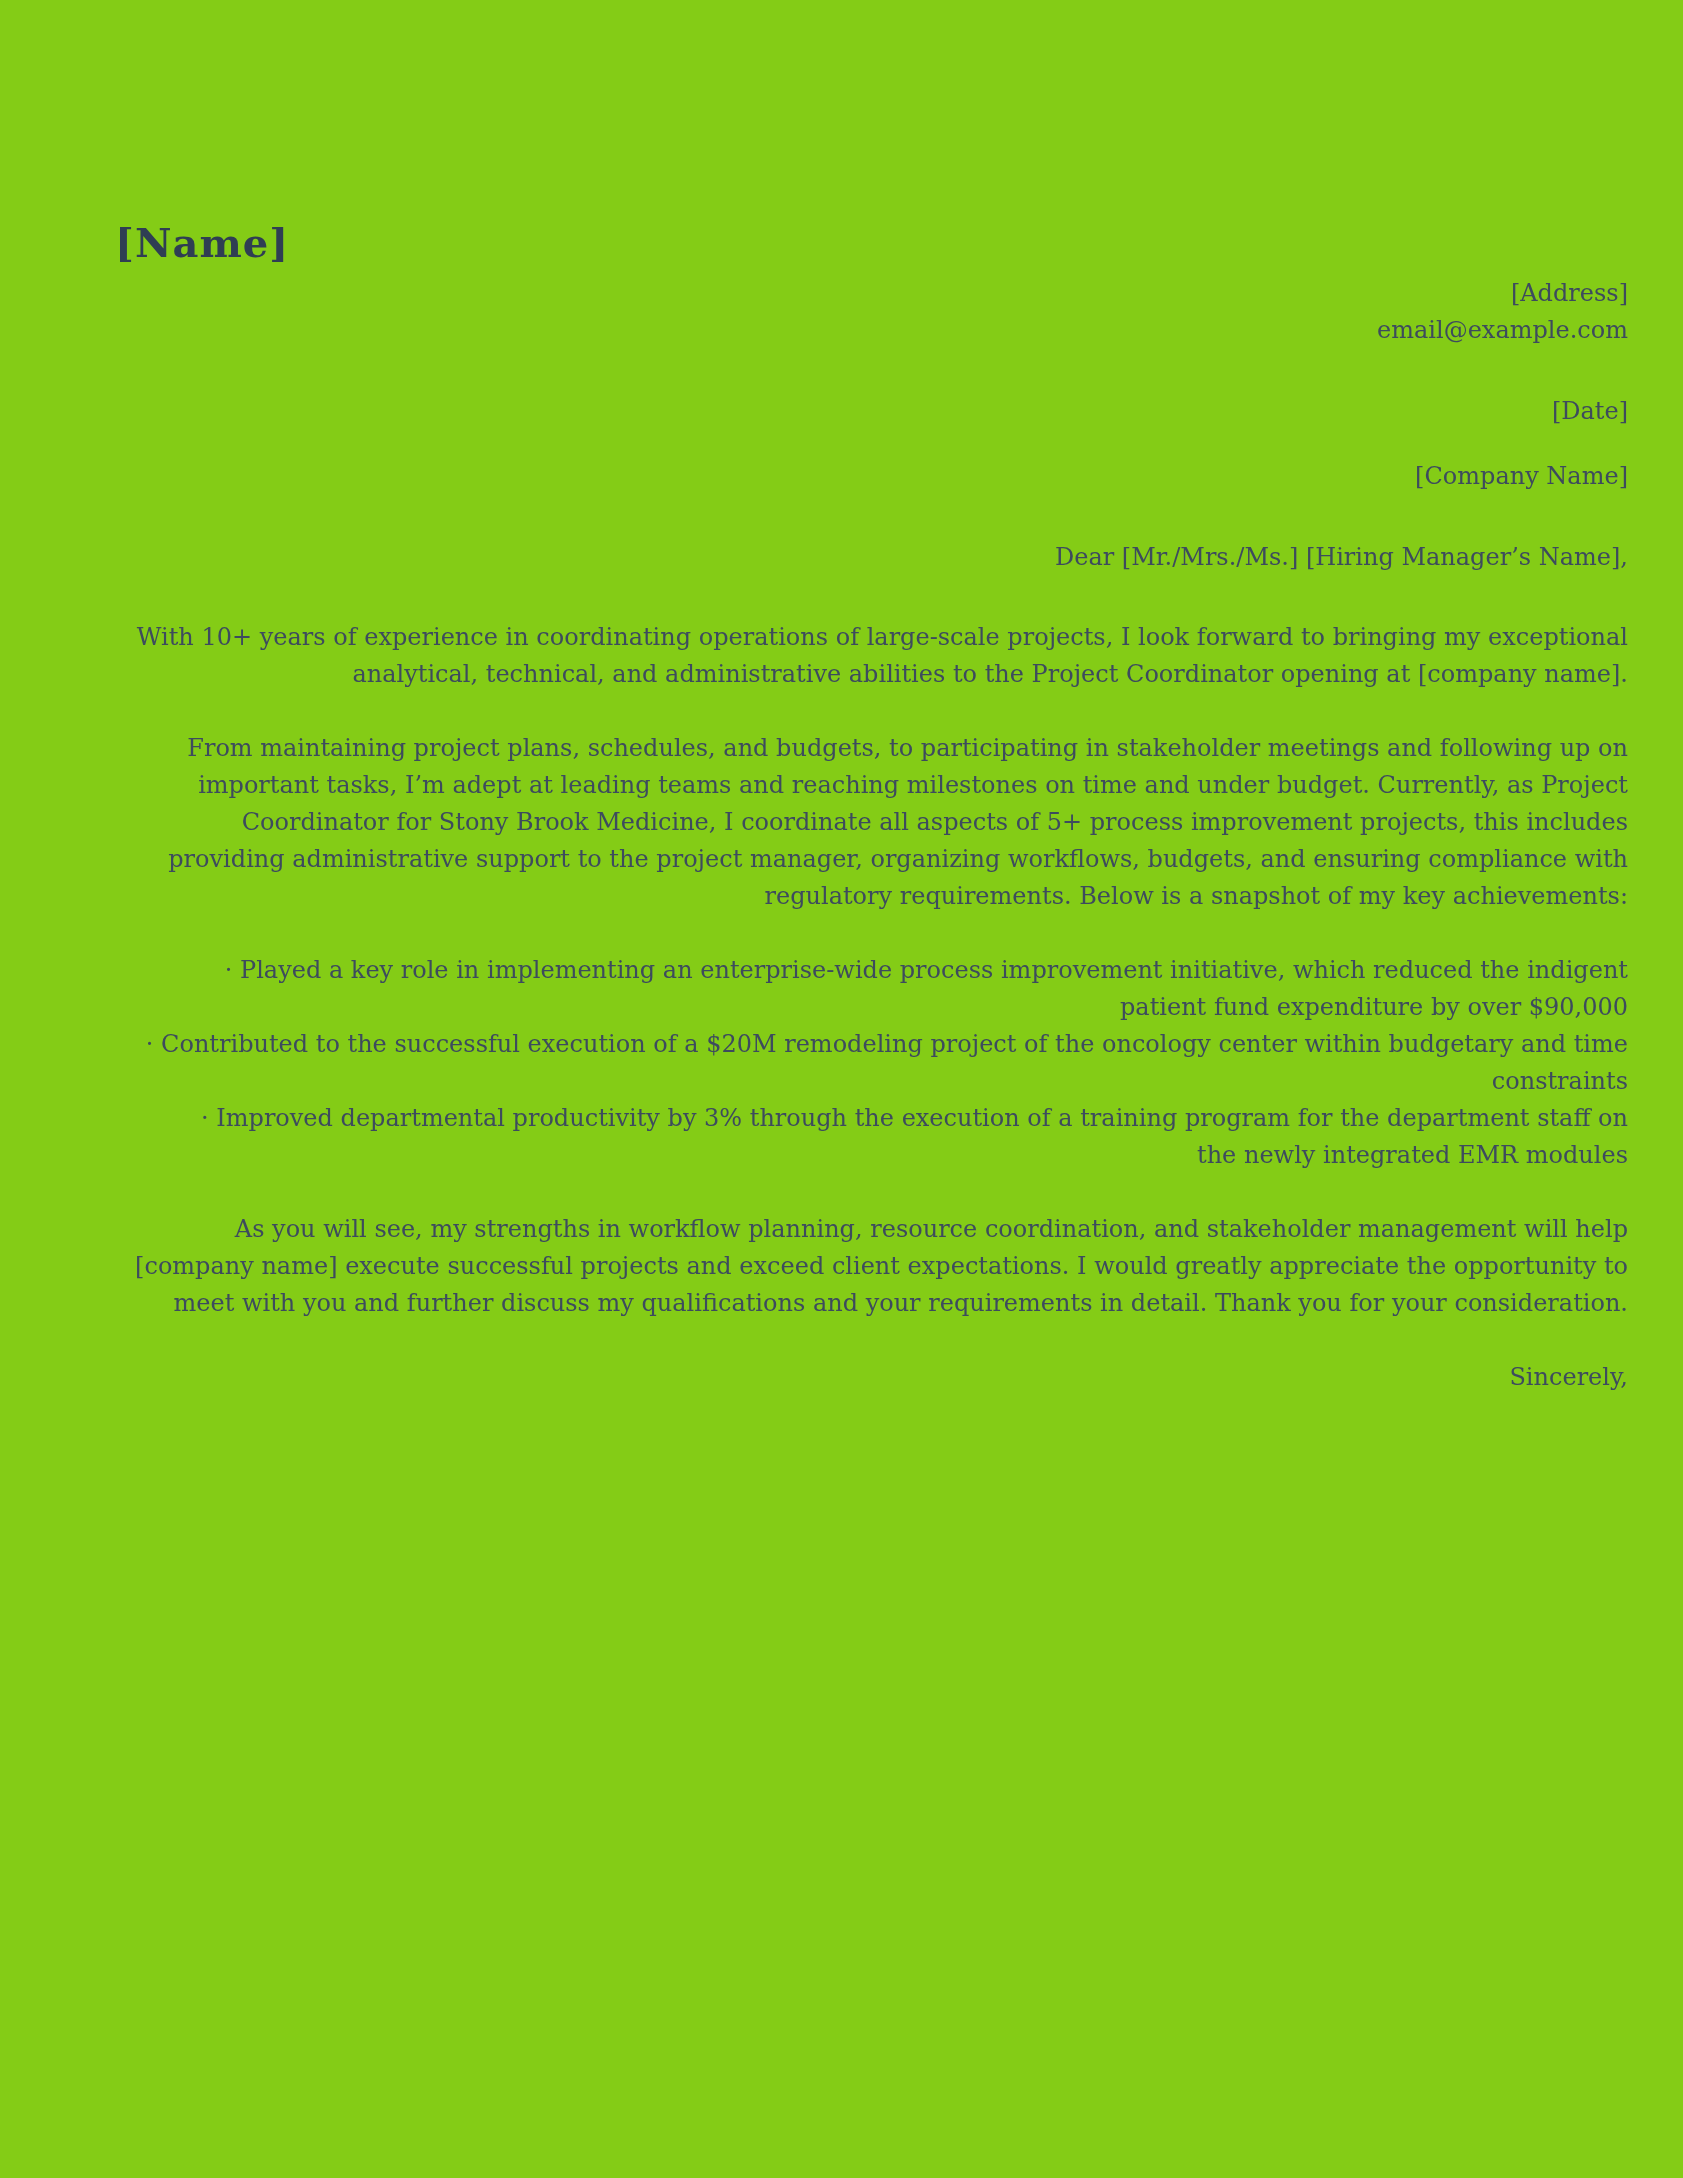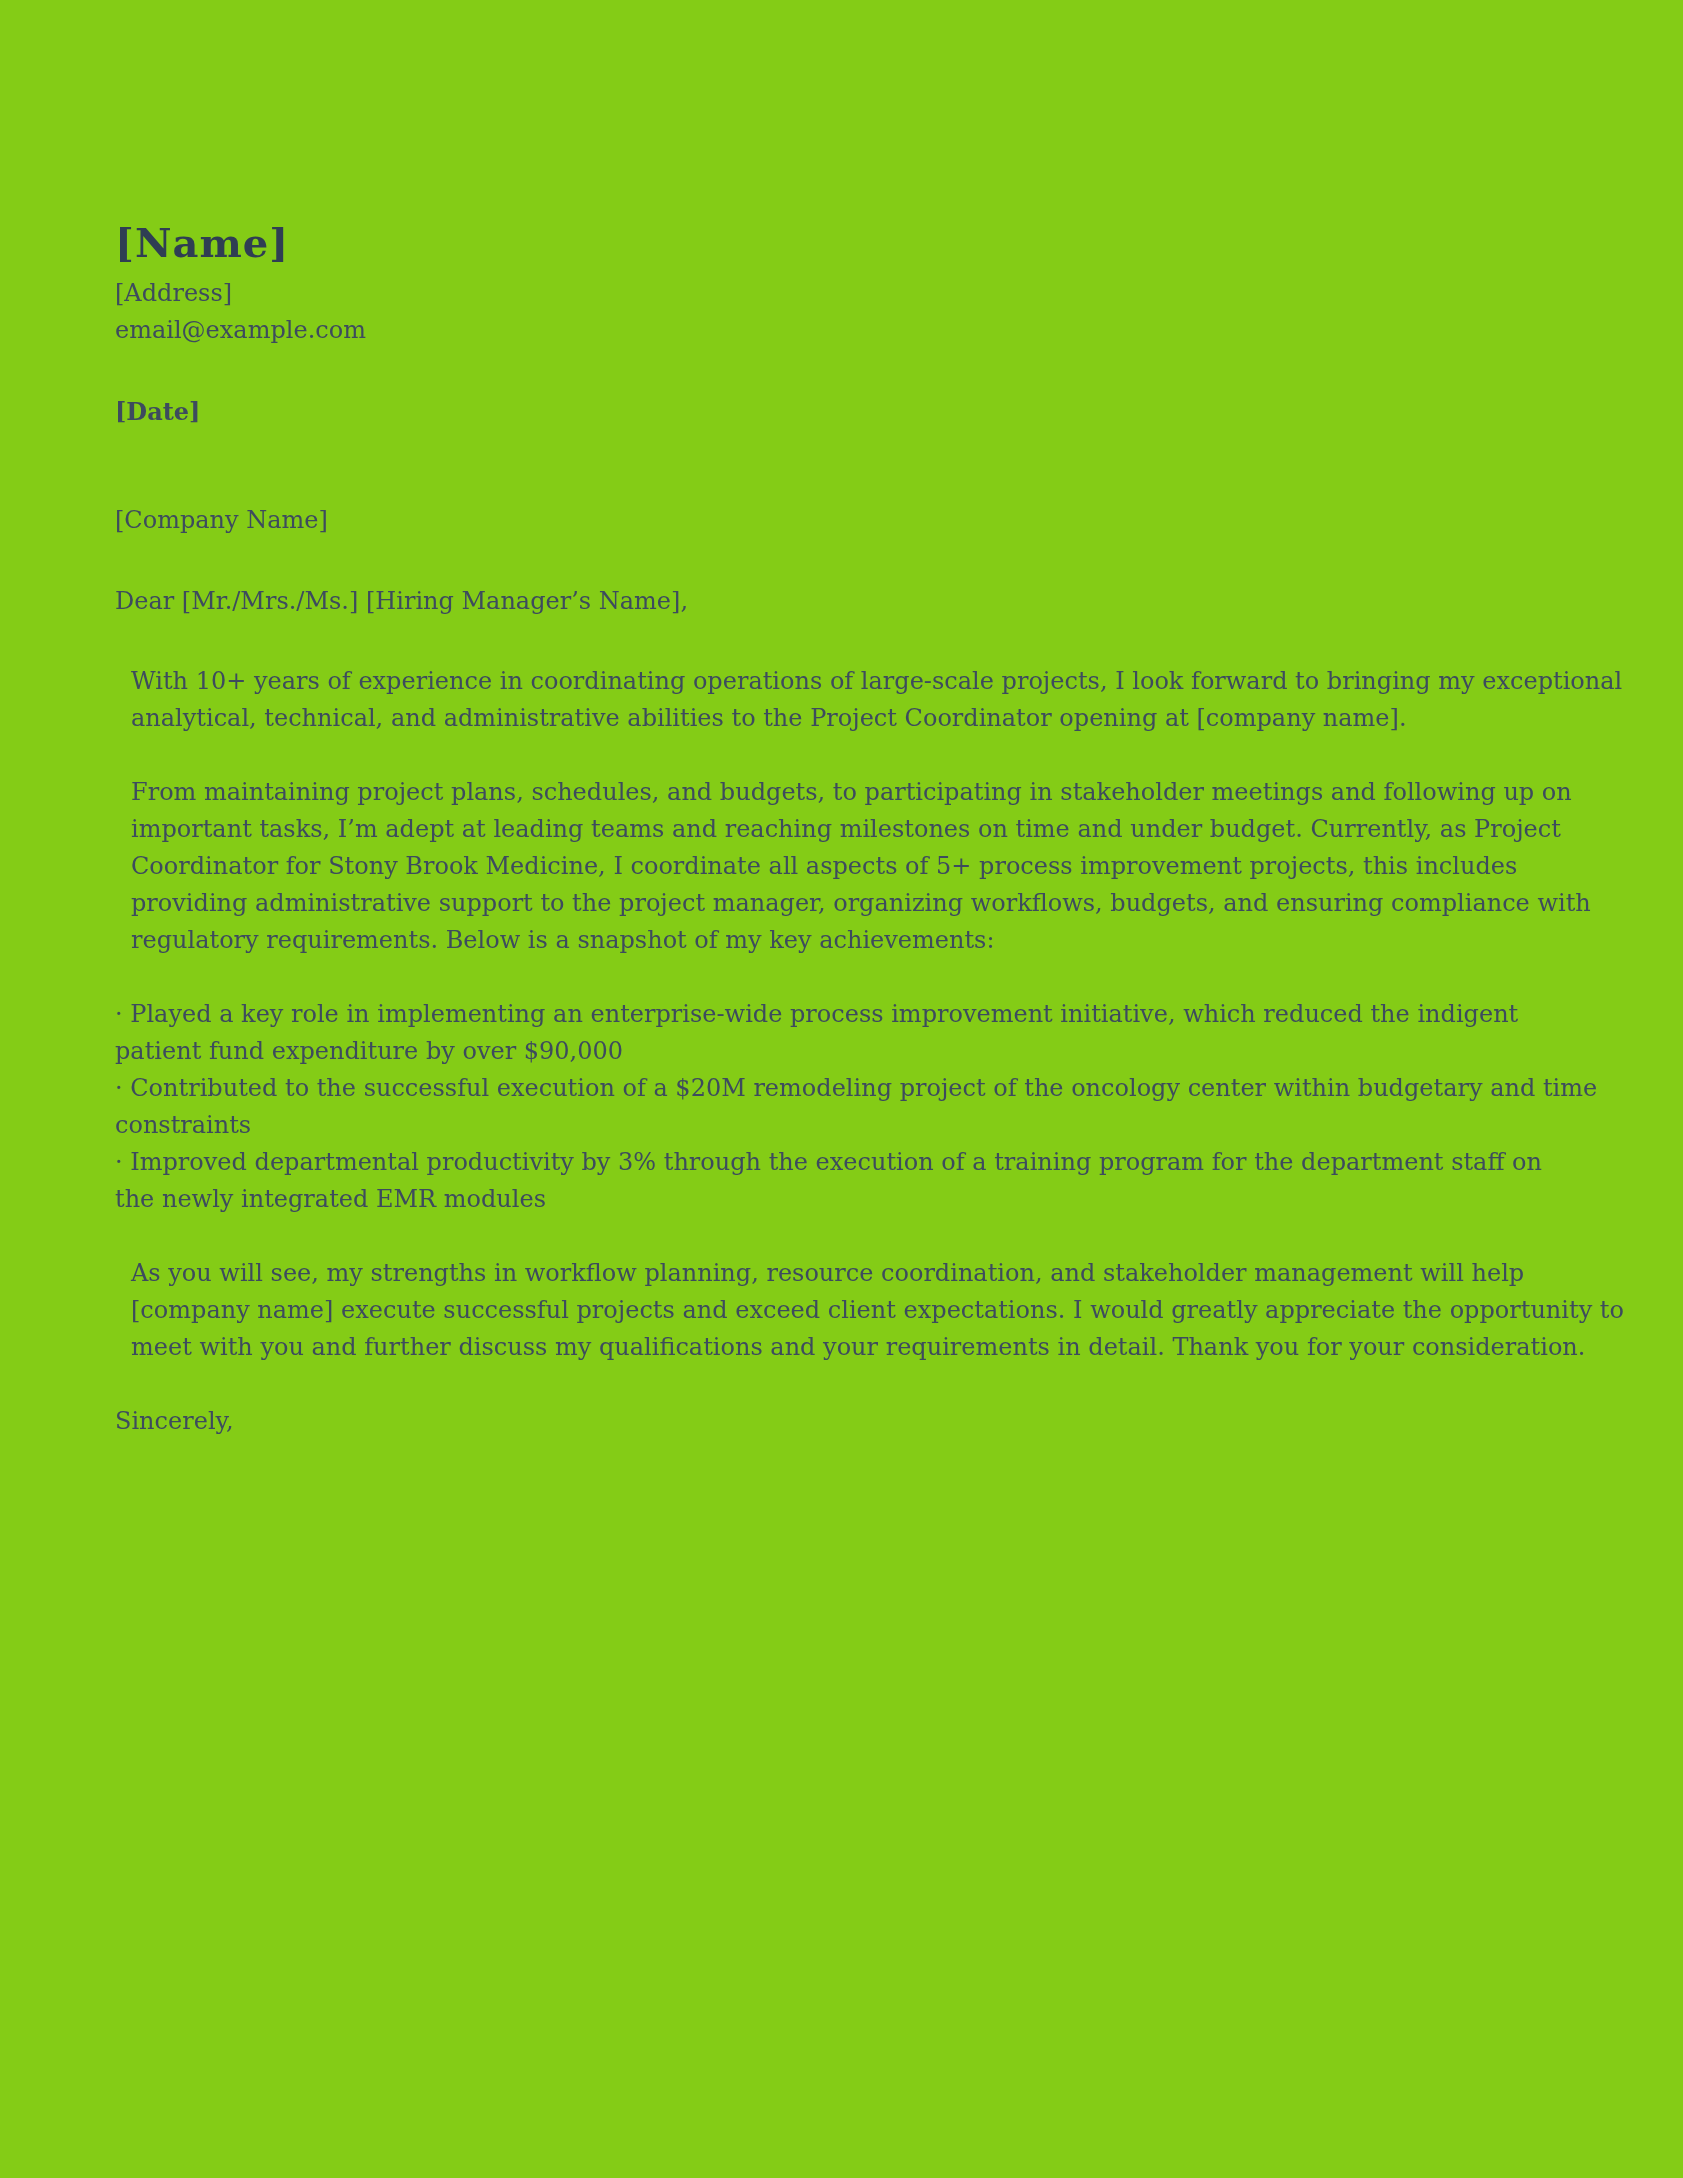--- a/index.html
+++ b/index.html
@@ -28,23 +28,24 @@
     line-height: 50px;
     font-weight: 700;
     color: #2f3e53;
     letter-spacing: 1px;
     margin: 0 0 7px 0;
   }
   .bodytext {
     font-size: 24px;
     line-height: 37px;
     color: #3d4b5e;
+    text-align: right;
   }
   .contact-block { margin: 0 0 44px 0; }
-  .date-line     { margin: 0 0 72px 0; font-weight: bold; }
+  .date-line     { margin: 0 0 28px 0; }
   .company-line  { margin: 0 0 44px 0; }
   .salutation    { margin: 0 0 43px 0; }
   .para          { margin: 0 0 37px 16px; }
   .bullets       { margin: 0 0 37px 0; }
   .signoff-block { margin: 0; }
 </style>
 </head>
 <body>
 
 <div class="page">

